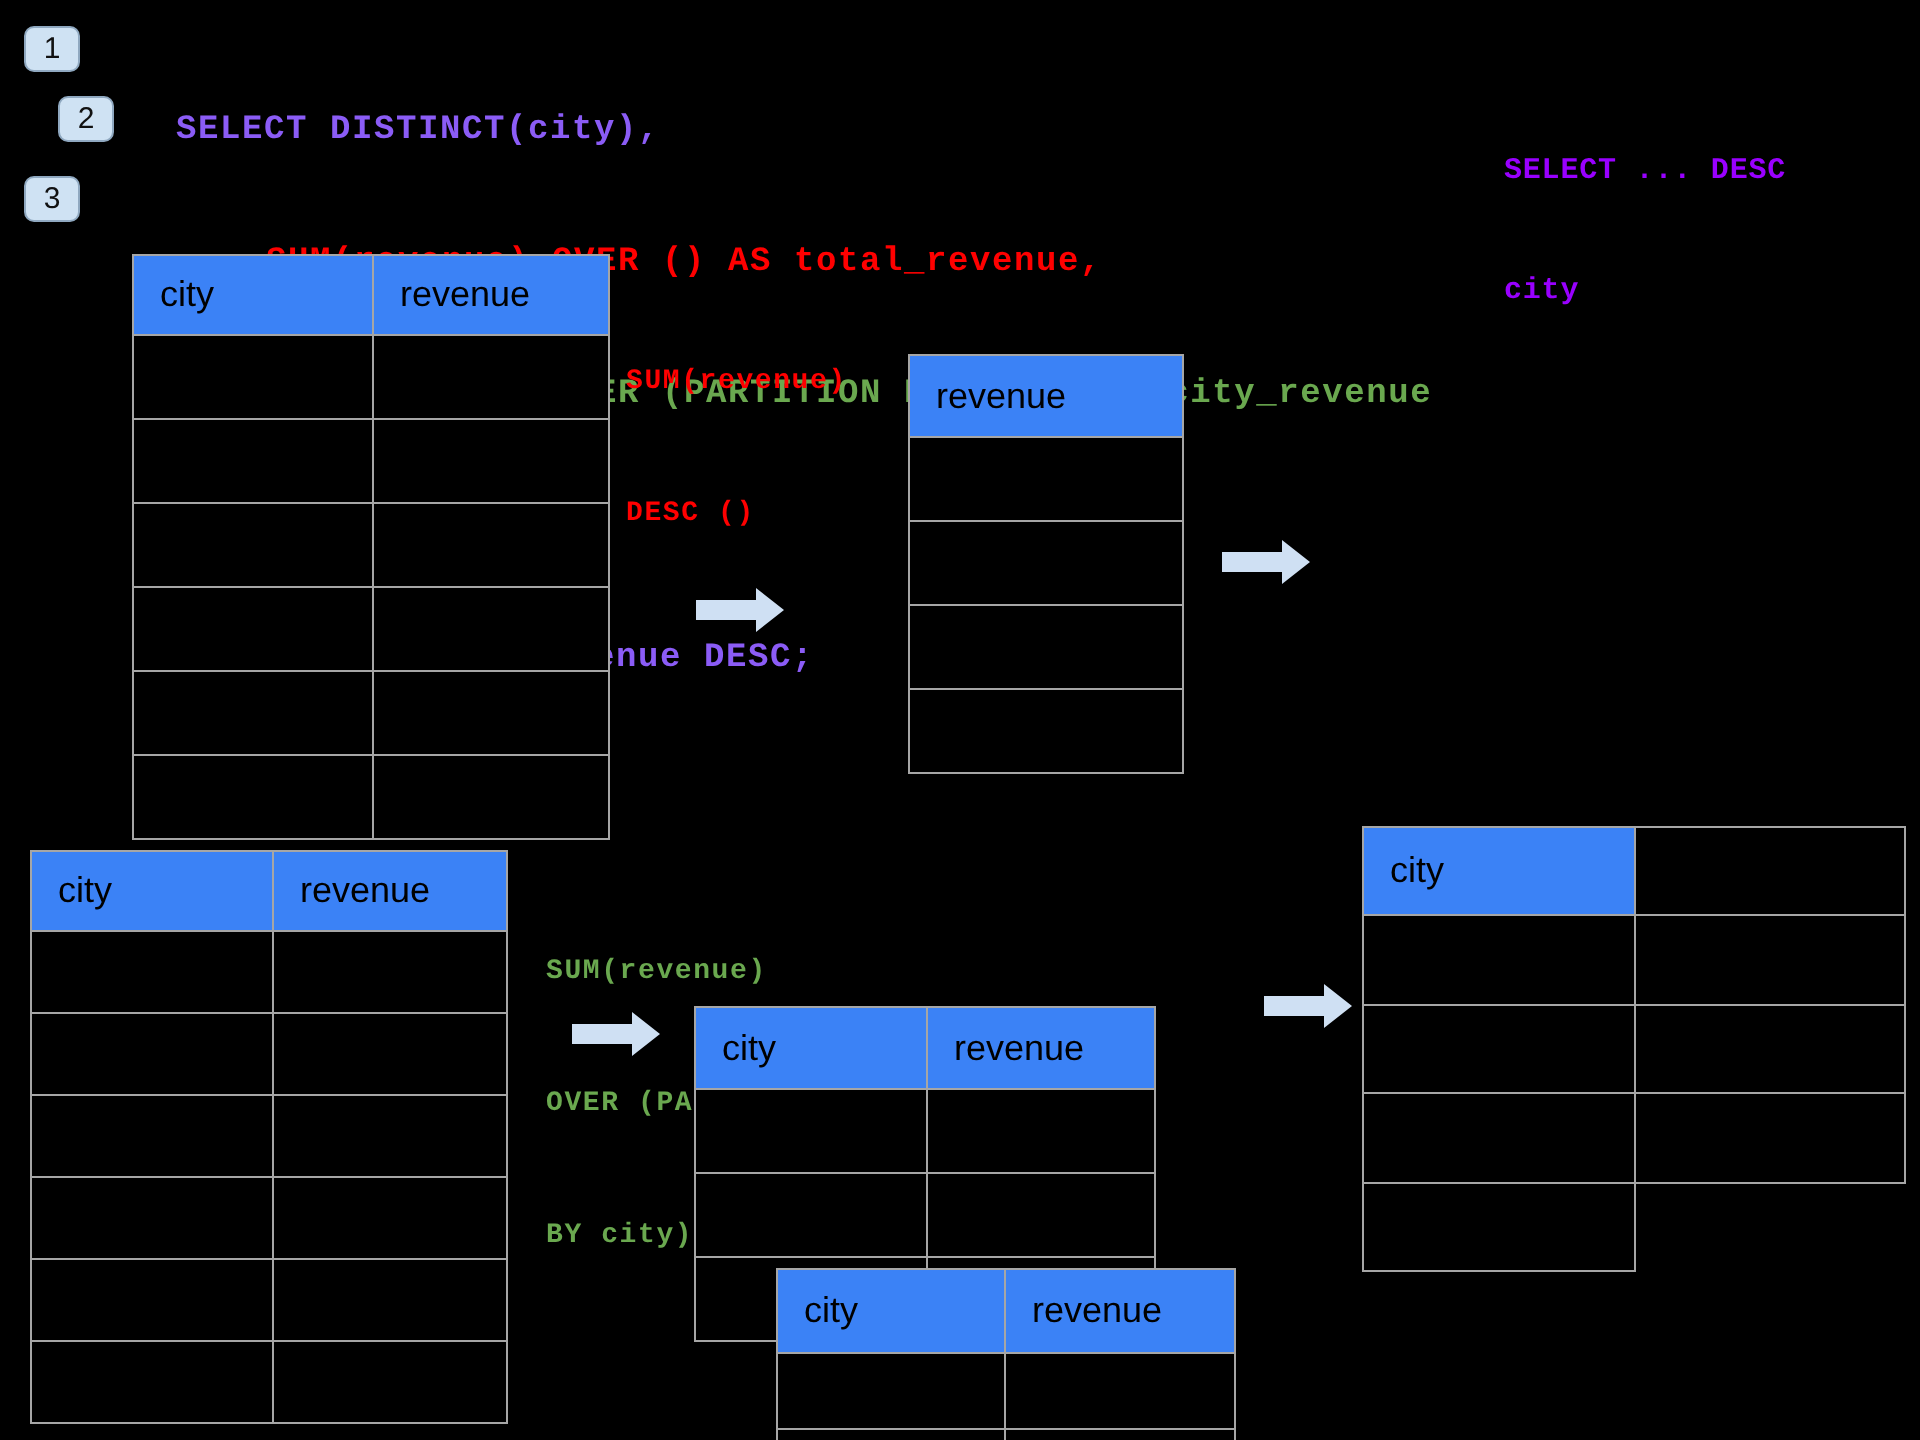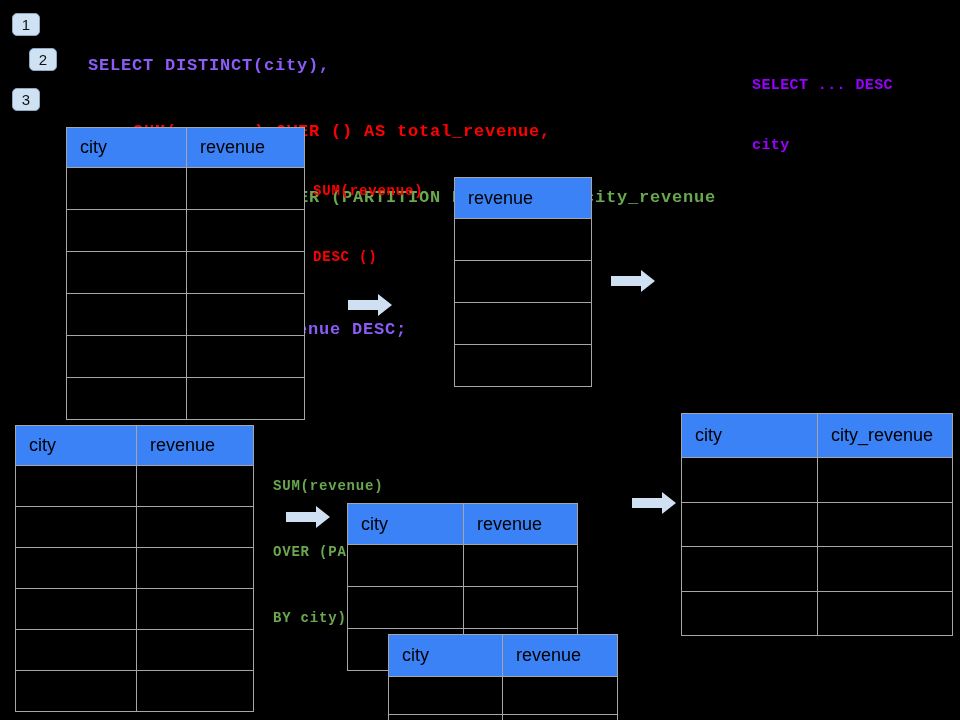--- a/index.html
+++ b/index.html
@@ -167,21 +167,20 @@
     <div class="cell head">city</div>
     <div class="cell head">revenue</div>
   <div class="cell"></div>
       <div class="cell"></div>
       <div class="cell"></div>
       <div class="cell"></div>
     </div>
 
   <div class="tbl" style="left:681px;top:413px;grid-template-columns:136px 135px;grid-template-rows:44px;grid-auto-rows:44.5px">
     <div class="cell head">city</div>
-    <div class="cell head">city_revenue</div>
   <div class="cell"></div>
       <div class="cell"></div>
       <div class="cell"></div>
       <div class="cell"></div>
       <div class="cell"></div>
       <div class="cell"></div>
       <div class="cell"></div>
       <div class="cell"></div>
     </div>
 

